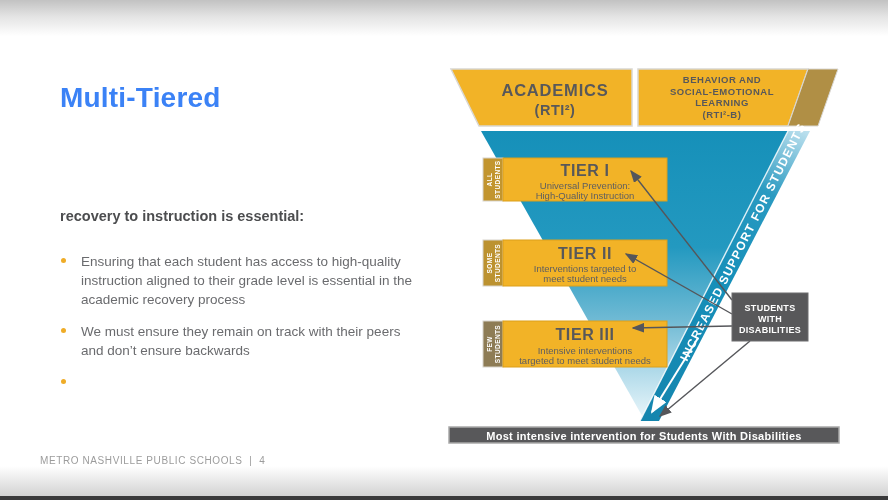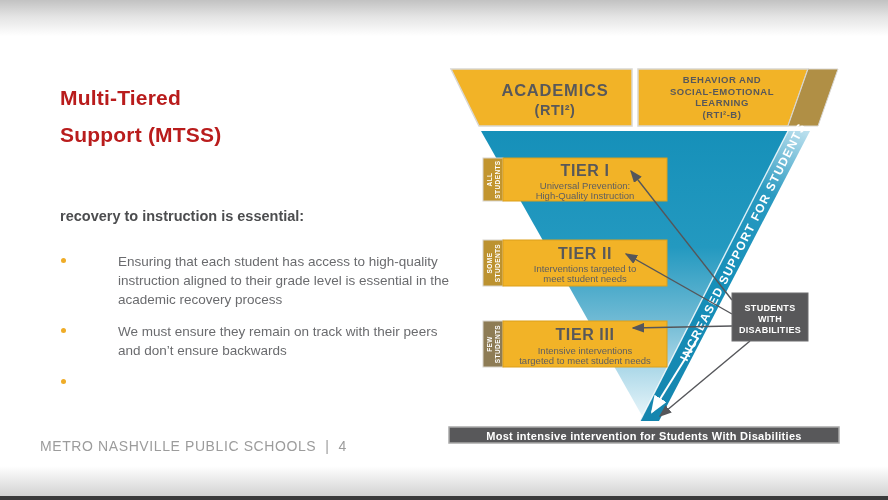--- a/index.html
+++ b/index.html
@@ -6,30 +6,30 @@
   .frame{
     position:relative;width:888px;height:500px;background:#ffffff;overflow:hidden;
     font-family:"Liberation Sans", sans-serif;
   }
   .top-shade{position:absolute;left:0;top:0;width:888px;height:36px;
     background:linear-gradient(180deg,#c2c2c2 0%,#e3e3e3 45%,#ffffff 100%);}
   .bottom-shade{position:absolute;left:0;bottom:4px;width:888px;height:30px;
     background:linear-gradient(180deg,#ffffff 0%,#d2d2d2 100%);}
   .bottom-strip{position:absolute;left:0;bottom:0;width:888px;height:4px;background:#3a3a3b;}
 
-  .title{position:absolute;left:60px;top:80px;color:#b91c1c;font-weight:bold;
-    font-size:21px;line-height:36.5px;letter-spacing:0.2px;}
+  .title{position:absolute;left:60px;top:80px;color:#3b82f6;font-weight:bold;
+    font-size:28px;line-height:36.5px;letter-spacing:0.2px;text-align:center;}
   .subtitle{position:absolute;left:60px;top:206px;color:#4c4d4f;font-weight:bold;
     font-size:14.5px;line-height:20px;}
   .bullets{position:absolute;left:60px;top:252px;width:390px;}
-  .bullet{display:flex;margin-bottom:13px;gap:37px;}
+  .bullet{display:flex;margin-bottom:13px;}
   .bullet .dot{flex:0 0 auto;width:5px;height:5px;border-radius:50%;
     background:#efac27;margin:6px 15px 0 1px;}
   .bullet .lines{color:#6a6b6e;font-size:13.5px;line-height:19px;}
-  .footer{position:absolute;left:40px;top:438px;color:#9c9c9c;font-size:14px;
+  .footer{position:absolute;left:40px;top:455px;color:#9c9c9c;font-size:10px;
     letter-spacing:0.6px;white-space:pre;}
 
   svg{position:absolute;left:0;top:0;font-family:"Liberation Sans", sans-serif;}
   svg text{fill:#58585a;}
   .trap-title{font-size:16.5px;font-weight:bold;letter-spacing:0.8px;}
   .trap-sub{font-size:14.5px;font-weight:bold;letter-spacing:0.5px;}
   .beh-line{font-size:9.5px;font-weight:bold;letter-spacing:0.5px;}
   .tier-title{font-size:16px;font-weight:bold;letter-spacing:0.6px;}
   .tier-desc{font-size:9.5px;fill:#5e5e60;}
   .tab-text{font-size:6.5px;font-weight:bold;fill:#ffffff;letter-spacing:0.4px;}
@@ -38,21 +38,20 @@
   .bar-text{font-size:11px;font-weight:bold;fill:#ffffff;letter-spacing:0.3px;}
 </style>
 </head>
 <body>
 
 <div class="frame">
   <div class="top-shade"></div>
 
   <div class="title">
     <div>Multi-Tiered</div>
-    <div>Support (MTSS)</div>
   </div>
 
   <div class="subtitle">
     <div>recovery to instruction is essential:</div>
   </div>
 
   <div class="bullets">
     <div class="bullet">
       <span class="dot"></span>
       <div class="lines">

